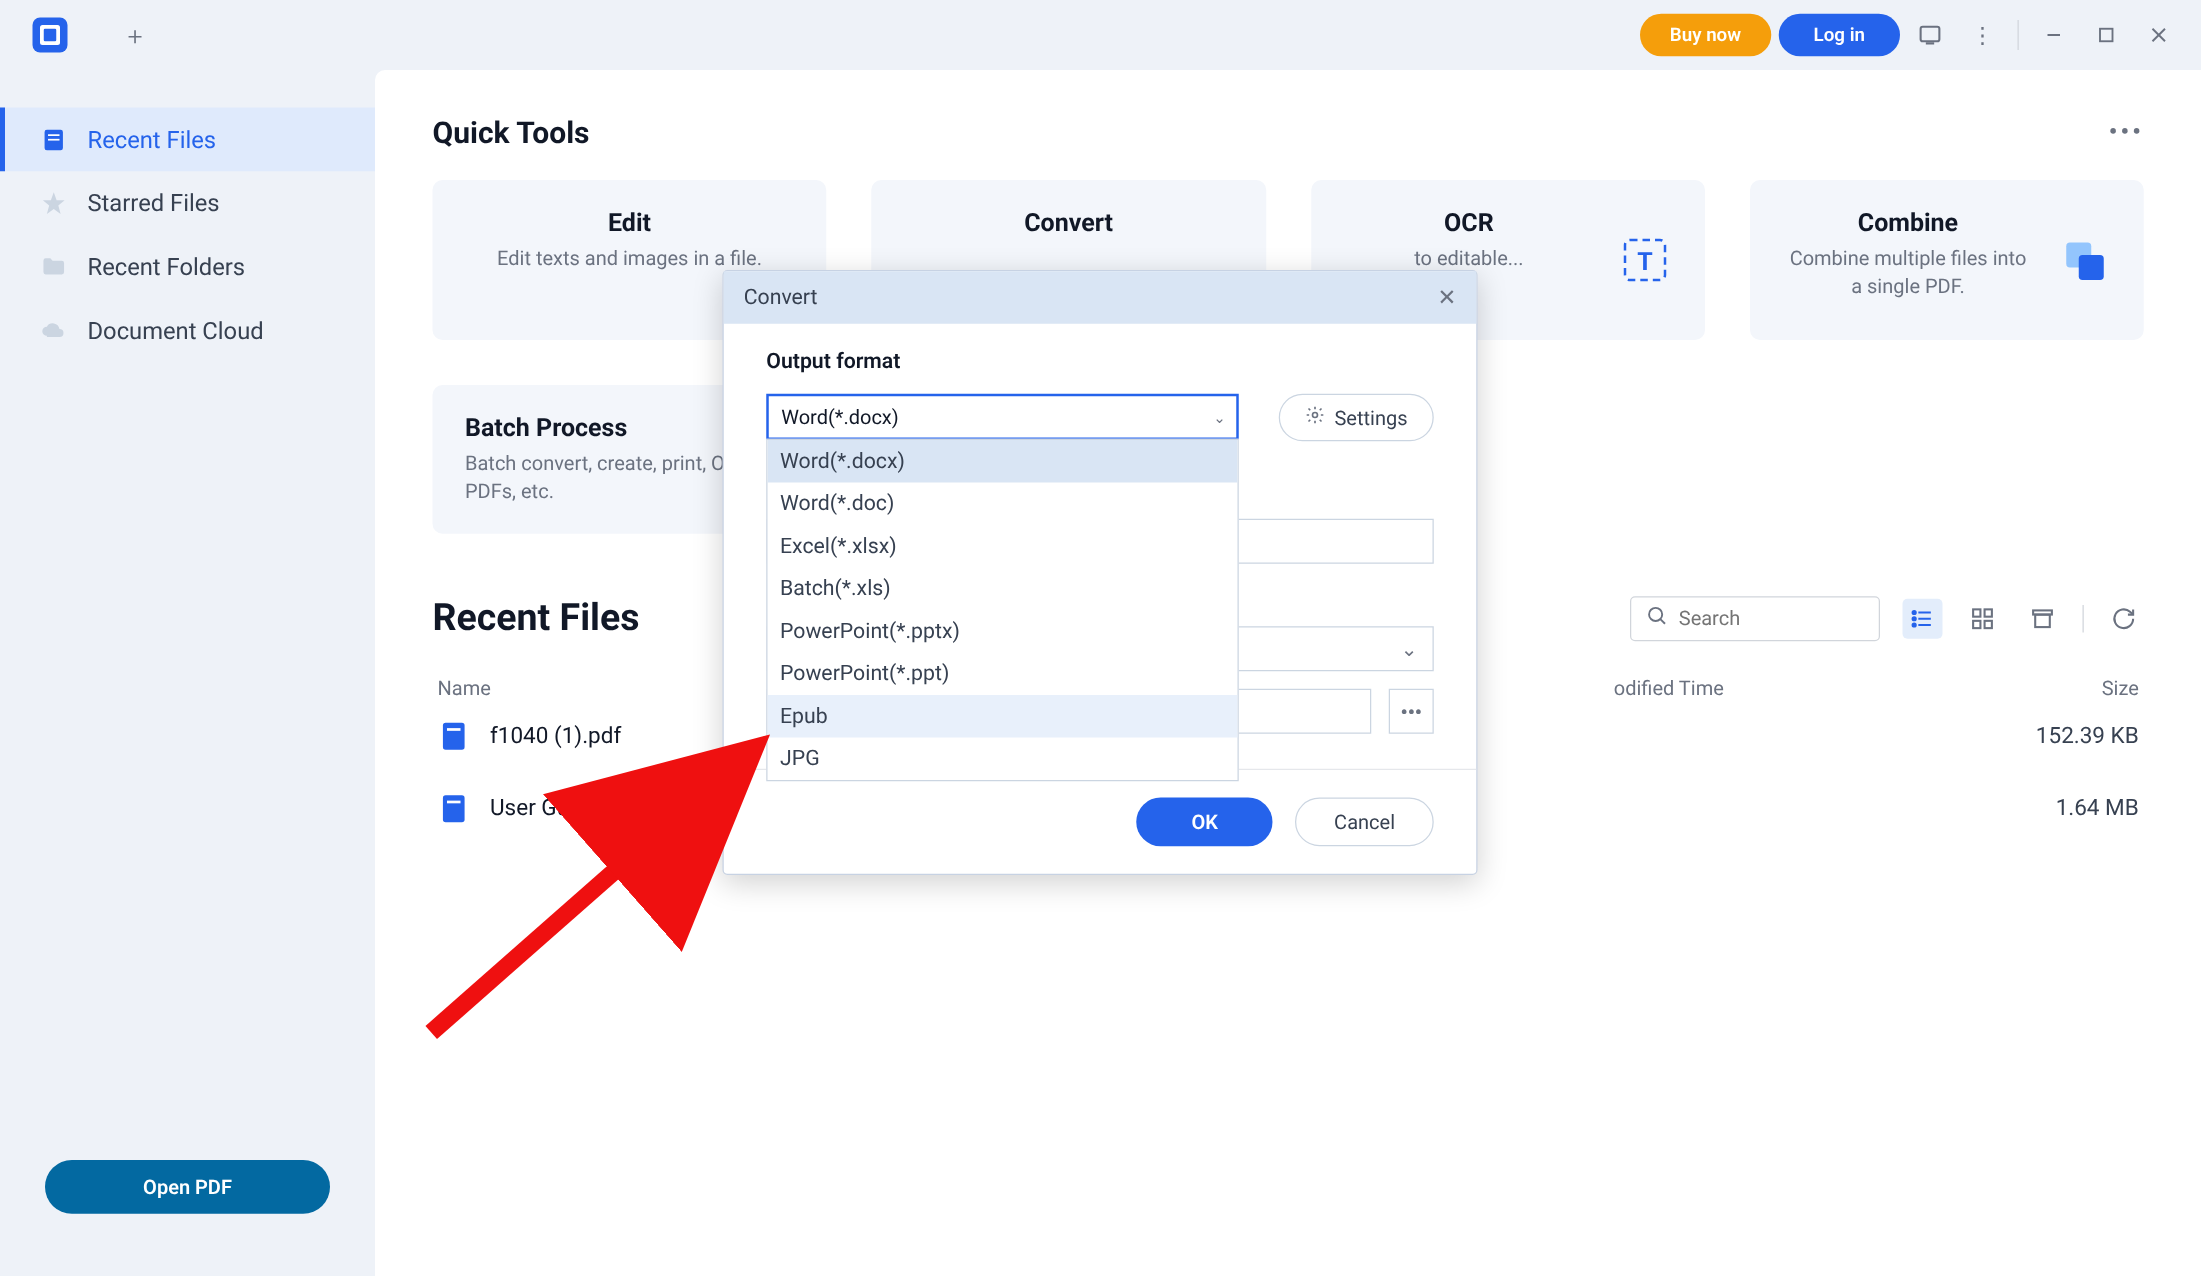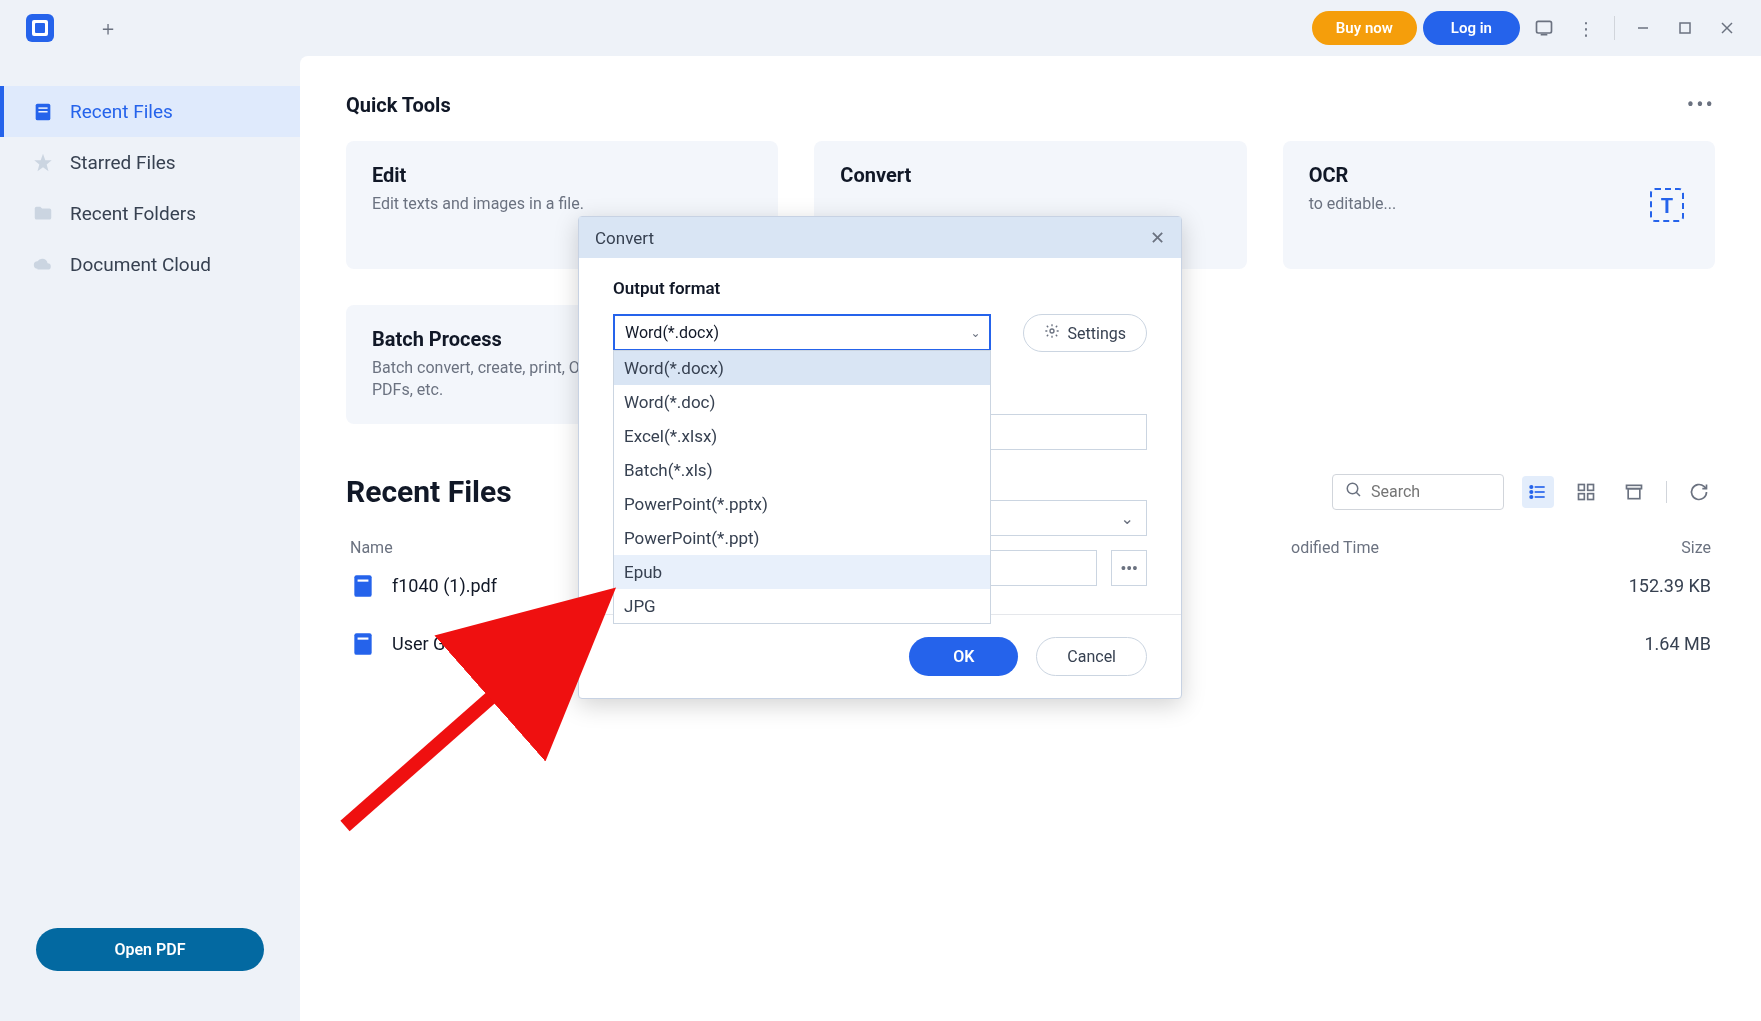--- a/index.html
+++ b/index.html
@@ -21,36 +21,36 @@
 .sidebar-item { display:flex; align-items:center; padding:14px 28px; font-size:19px; color:#374151; cursor:pointer; gap:16px; border-left:4px solid transparent; }
 .sidebar-item.active { background:#dfeafc; color:#2563eb; border-left-color:#2563eb; }
 .sidebar-icon { width:22px; height:22px; display:flex; align-items:center; justify-content:center; }
 .sidebar-bottom { margin-top:auto; padding:0 36px 50px; display:flex; flex-direction:column; gap:14px; }
 .btn-open { background:#0369a1; color:#fff; border:none; border-radius:22px; padding:12px 0; font-size:16px; font-weight:600; cursor:pointer; }
 .btn-create { background:#fff; color:#374151; border:1px solid #d1d5db; border-radius:22px; padding:12px 0; font-size:16px; font-weight:600; cursor:pointer; }
 
 
 .main { flex:1; background:#fff; border-top-left-radius:8px; padding:36px 46px; position:relative; overflow:hidden; }
 .main-header { display:flex; align-items:center; justify-content:space-between; }
-.main-title { font-size:20px; font-weight:700; color:#111827; }
+.main-title { font-size:24px; font-weight:700; color:#111827; }
 .more-icon { font-size:22px; color:#6b7280; cursor:pointer; letter-spacing:2px; }
 
 .tools-row { display:flex; gap:36px; margin-top:24px; }
 .tool-card { flex:1; background:#f3f6fb; border-radius:8px; padding:22px 26px; display:flex; gap:18px; cursor:pointer; min-height:128px; }
-.tool-text { flex:1; }
+.tool-text { flex:1;text-align:center; }
 .tool-title { font-size:20px; font-weight:700; color:#111827; margin-bottom:6px; }
 .tool-desc { font-size:16px; color:#6b7280; line-height:1.4; }
 .tool-icon { width:44px; height:44px; align-self:center; }
 
 .batch-card { background:#f3f6fb; border-radius:8px; padding:22px 26px; margin-top:36px; width:310px; cursor:pointer; }
 
 
 .recent-header { display:flex; align-items:center; margin-top:50px; }
 .recent-title { font-size:30px; font-weight:700; color:#111827; flex:1; }
-.search-box { display:flex; align-items:center; border:1px solid #d1d5db; border-radius:4px; padding:6px 12px; width:172px; gap:8px; }
+.search-box { display:flex; align-items:center; border:1px solid #d1d5db; border-radius:4px; padding:6px 12px; width:200px; gap:8px; }
 .search-box input { border:none; outline:none; font-size:16px; flex:1; color:#374151; background:transparent; }
 .view-icons { display:flex; align-items:center; gap:16px; margin-left:18px; }
 .view-icon { width:32px; height:32px; display:flex; align-items:center; justify-content:center; color:#6b7280; cursor:pointer; border-radius:4px; font-size:18px; }
 .view-icon.active { background:#e3edfb; color:#2563eb; }
 .view-sep { width:1px; height:22px; background:#d1d5db; }
 
 .list-header { display:flex; margin-top:28px; font-size:16px; color:#6b7280; padding:0 4px; }
 .col-name { flex:1; }
 .col-mod { width:300px; }
 .col-size { width:120px; text-align:right; }
@@ -195,20 +195,32 @@
       </div>
       <div class="tool-card">
         <div class="tool-text">
           <div class="tool-title">OCR</div>
           <div class="tool-desc">to editable...</div>
         </div>
         <div class="tool-icon">
           <svg width="44" height="44" viewBox="0 0 44 44">
               <rect x="6" y="6" width="32" height="32" rx="4" fill="none" stroke="#2563eb" stroke-width="2" stroke-dasharray="6 4"></rect>
               <text x="22" y="30" text-anchor="middle" fill="#2563eb" font-size="20" font-weight="bold">T</text>
+            </svg>
+        </div>
+      </div>
+      <div class="tool-card">
+        <div class="tool-text">
+          <div class="tool-title">Combine</div>
+          <div class="tool-desc">Combine multiple files into a single PDF.</div>
+        </div>
+        <div class="tool-icon">
+          <svg width="44" height="44" viewBox="0 0 44 44">
+              <rect x="8" y="8" width="20" height="20" rx="3" fill="#93c5fd"></rect>
+              <rect x="18" y="18" width="20" height="20" rx="3" fill="#2563eb"></rect>
             </svg>
         </div>
       </div>
     </div>
 
     <div class="batch-card">
       <div class="tool-title">Batch Process</div>
       <div class="tool-desc">Batch convert, create, print, OCR PDFs, etc.</div>
     </div>
 

